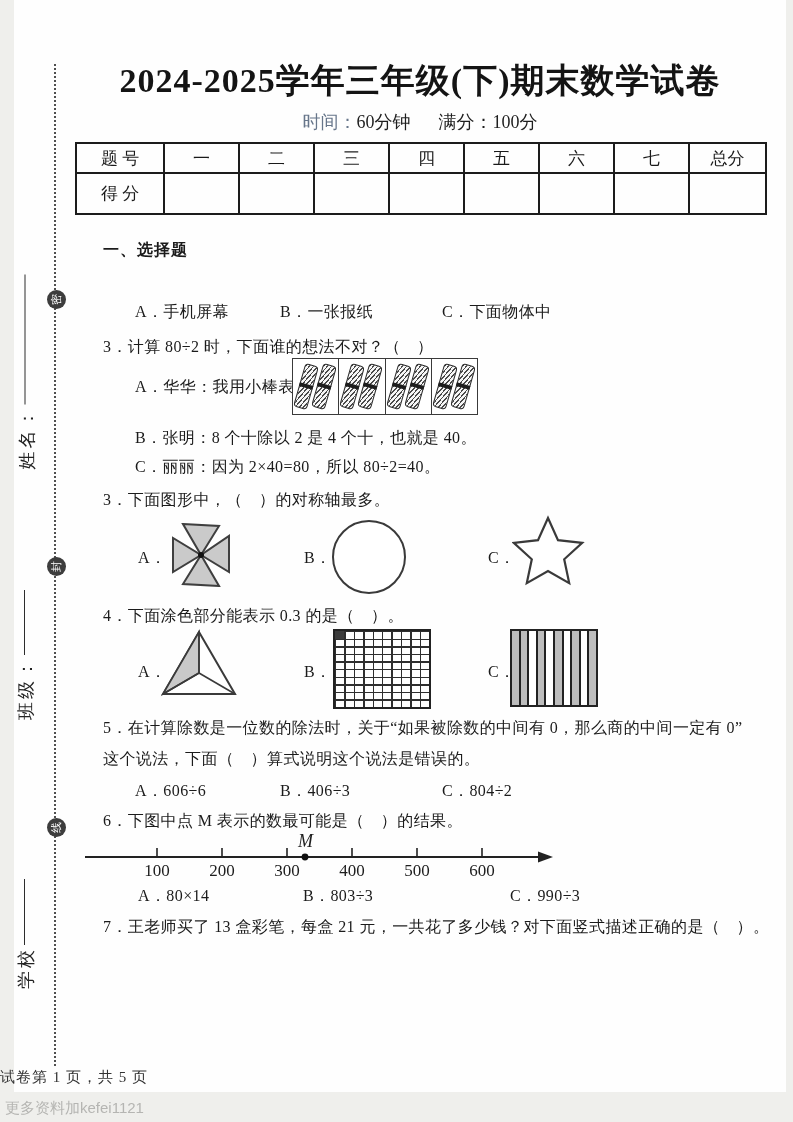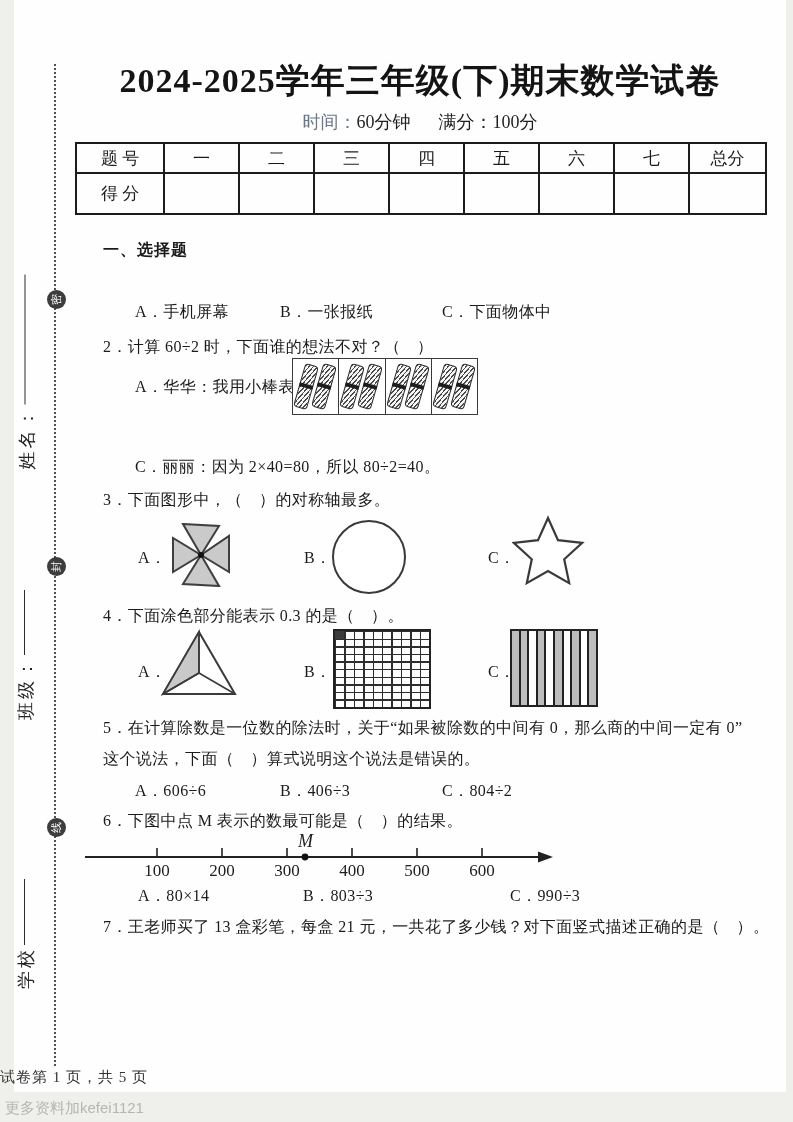--- a/index.html
+++ b/index.html
@@ -141,40 +141,41 @@
     </tr>
   </tbody>
     </table>
 
   <div class="q bold" style="left:103px; top:240px; letter-spacing:1px">一、选择题</div>
 
   <div class="q" style="left:135px; top:302px">A．手机屏幕</div>
   <div class="q" style="left:280px; top:302px">B．一张报纸</div>
   <div class="q" style="left:442px; top:302px">C．下面物体中</div>
 
-  <div class="q" style="left:103px; top:337px">2．计算 60÷2 时，下面谁的想法不对？（　）</div>
+  <div class="q" style="left:103px; top:337px">3．计算 80÷2 时，下面谁的想法不对？（　）</div>
   <div class="q" style="left:135px; top:377px">A．华华：我用小棒表示</div>
   <div class="sticks-box">
     <div class="stick-cell">
         <i class="bundle b1"></i>
         <i class="bundle b2"></i>
       </div>
     <div class="stick-cell">
         <i class="bundle b1"></i>
         <i class="bundle b2"></i>
       </div>
     <div class="stick-cell">
         <i class="bundle b1"></i>
         <i class="bundle b2"></i>
       </div>
     <div class="stick-cell">
         <i class="bundle b1"></i>
         <i class="bundle b2"></i>
       </div>
   </div>
+  <div class="q" style="left:135px; top:428px">B．张明：8 个十除以 2 是 4 个十，也就是 40。</div>
   <div class="q" style="left:135px; top:457px">C．丽丽：因为 2×40=80，所以 80÷2=40。</div>
 
   <div class="q" style="left:103px; top:490px">3．下面图形中，（　）的对称轴最多。</div>
   <div class="q" style="left:138px; top:548px">A．</div>
   <svg class="fig" style="left:170px; top:522px" width="62" height="66">
     <polygon points="13,2 49,4 31,33" fill="#cacaca" stroke="#3f3f3f" stroke-width="2"></polygon>
     <polygon points="59,14 59,50 31,33" fill="#cacaca" stroke="#3f3f3f" stroke-width="2"></polygon>
     <polygon points="49,64 13,62 31,33" fill="#cacaca" stroke="#3f3f3f" stroke-width="2"></polygon>
     <polygon points="3,50 3,16 31,33" fill="#cacaca" stroke="#3f3f3f" stroke-width="2"></polygon>
     <circle cx="31" cy="33" r="3" fill="#111"></circle>

